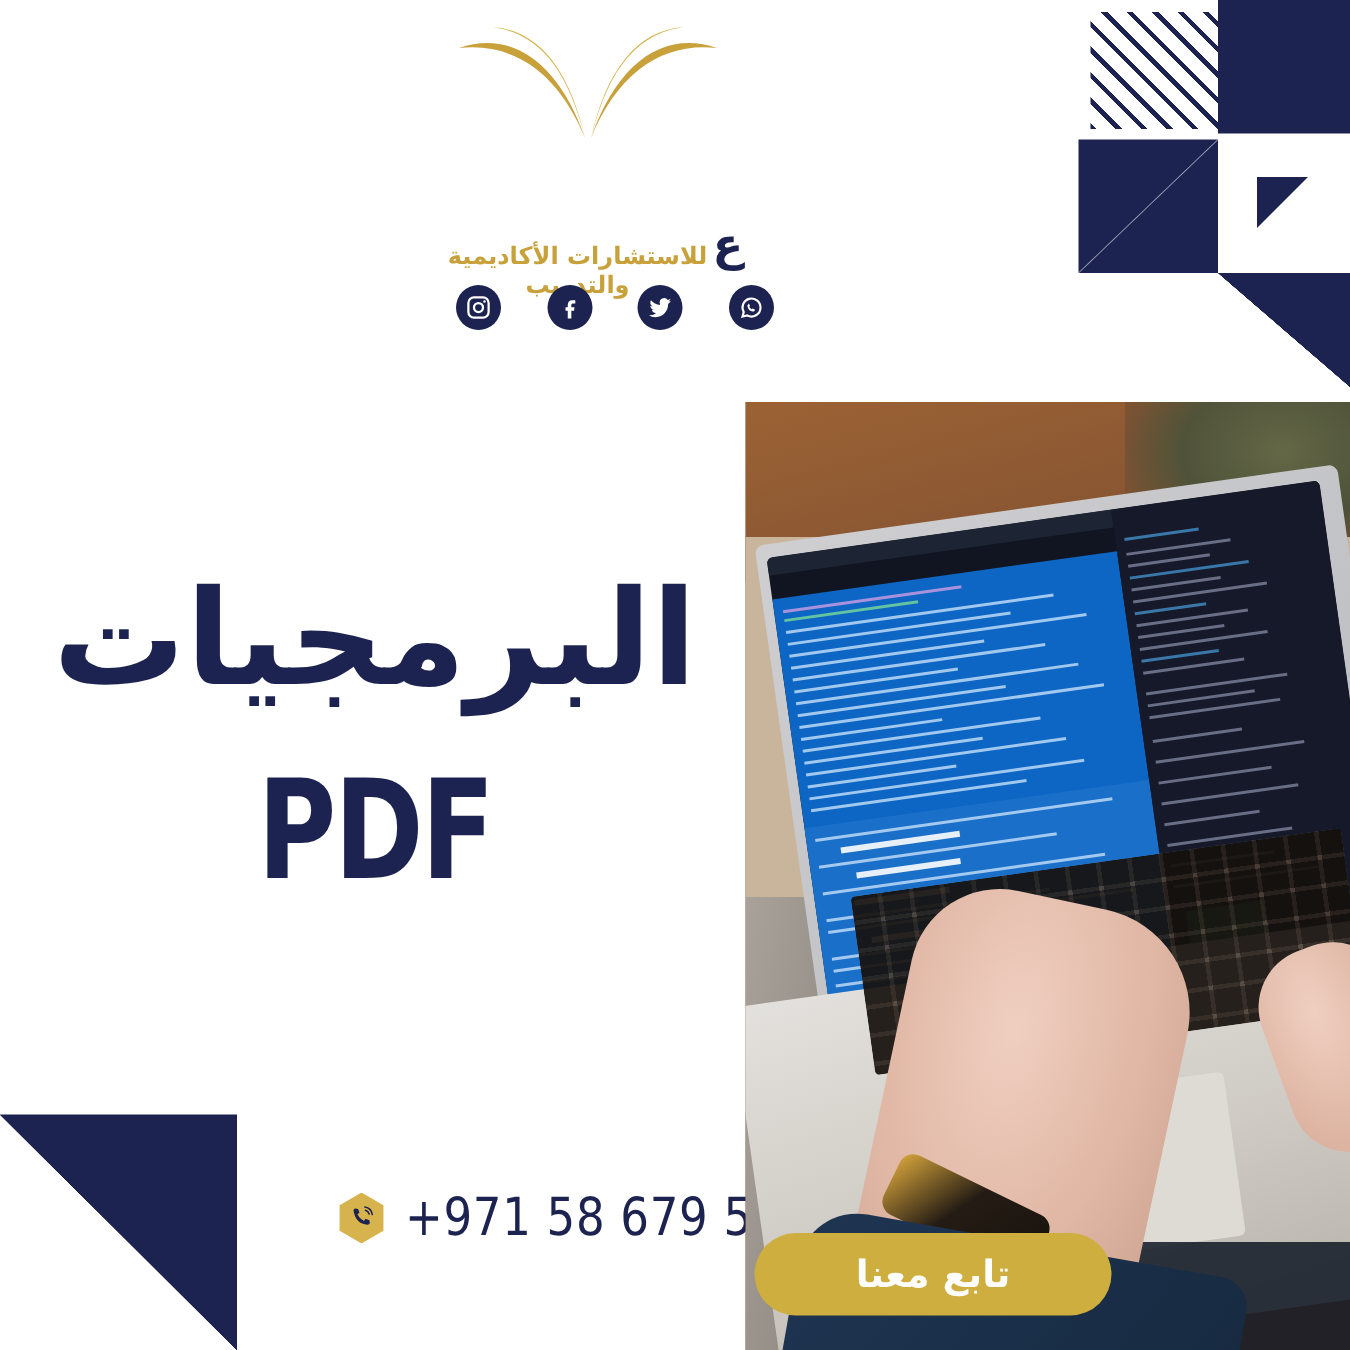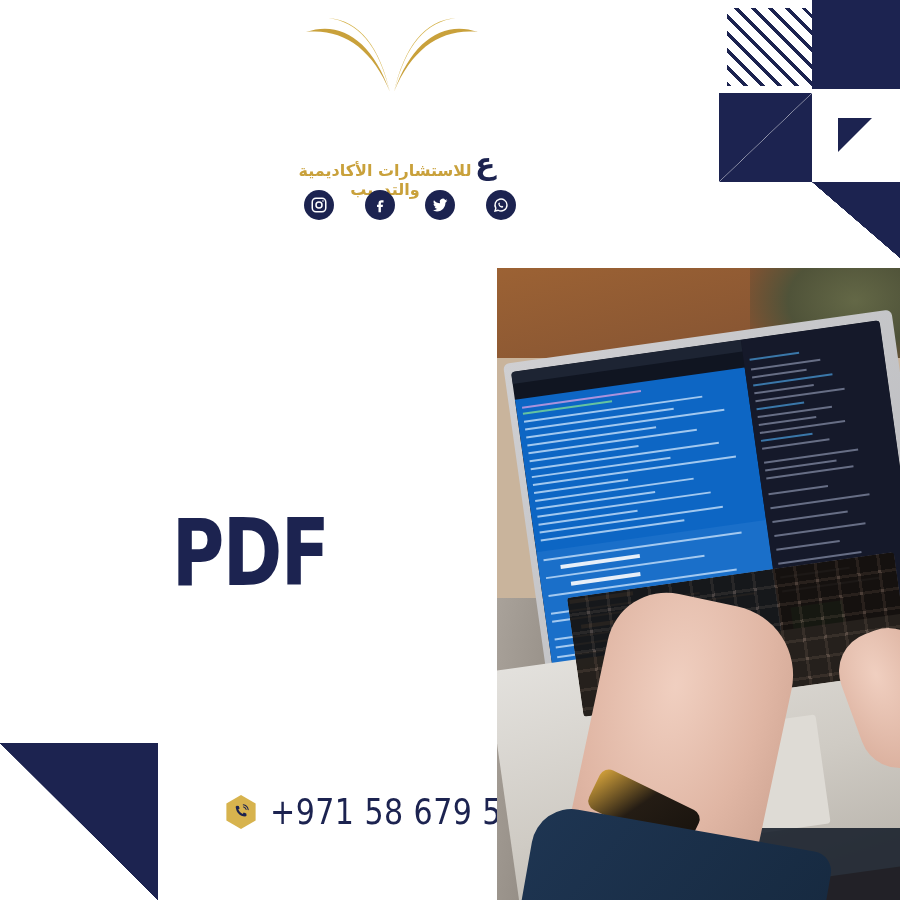--- a/index.html
+++ b/index.html
@@ -159,20 +159,21 @@
       </span>
       <span class="soc">
         <svg width="18" height="18" viewBox="0 0 24 24" fill="none" stroke="#fff" stroke-width="1.9">
           <path d="M20 12a8 8 0 0 1-11.9 7L4 20l1.1-3.9A8 8 0 1 1 20 12z"></path>
           <path d="M9.2 8.6c.3-.1.6 0 .8.4l.6 1.2c.1.3 0 .5-.2.7l-.4.4c.5 1 1.3 1.8 2.3 2.3l.4-.4c.2-.2.5-.3.7-.2l1.2.6c.3.2.5.5.4.8-.2.8-1 1.3-1.8 1.2-2.5-.3-4.5-2.3-4.8-4.8-.1-.8.3-1.6 1-1.8z" fill="#fff" stroke="none"></path>
         </svg>
       </span>
     </div>
   </div>
 
+  <div class="headline">البرمجيات</div>
   <div class="pdf">PDF</div>
 
   <div class="contact">
     <div class="crow">
       <span class="hexwrap">
         <span class="hex">
           <svg width="18" height="18" viewBox="0 0 24 24" fill="#1c2350">
             <path d="M6.6 3.5 9 3.9l1.2 3.4-1.9 1.4a12 12 0 0 0 5.9 5.9l1.4-1.9 3.4 1.2.4 2.4c-.1.9-.9 1.6-1.8 1.6C10.7 18 5.9 13.2 4.9 5.4c0-.9.7-1.7 1.7-1.9z"></path>
             <path d="M15.5 5.2a5 5 0 0 1 3.3 3.3" stroke="#1c2350" stroke-width="1.4" fill="none" stroke-linecap="round"></path>
             <path d="M15 2.3a8 8 0 0 1 6.6 6.6" stroke="#1c2350" stroke-width="1.4" fill="none" stroke-linecap="round"></path>
@@ -253,14 +254,15 @@
     <div class="ph-base"></div>
     <div class="ph-keys"></div>
     <div class="ph-trackpad"></div>
     <div class="ph-shadow"></div>
     <div class="ph-hand2"></div>
     <div class="ph-hand"></div>
     <div class="ph-watch"></div>
     <div class="ph-sleeve"></div>
   </div>
 
+  <div class="cta">تابع معنا</div>
 
 </div>
 
 </body></html>

